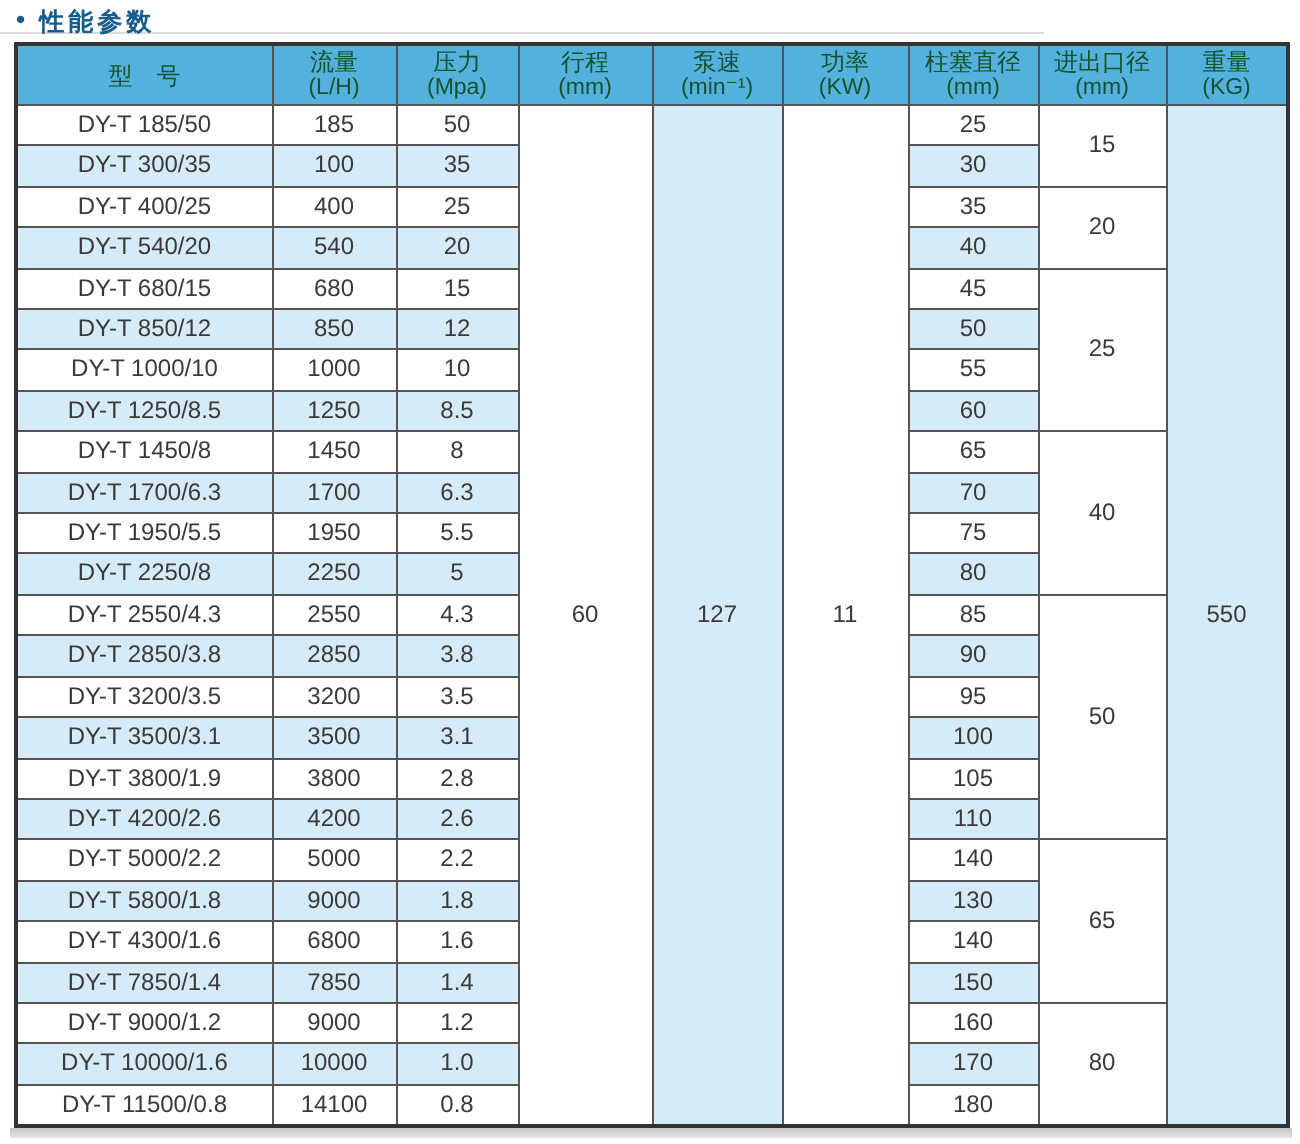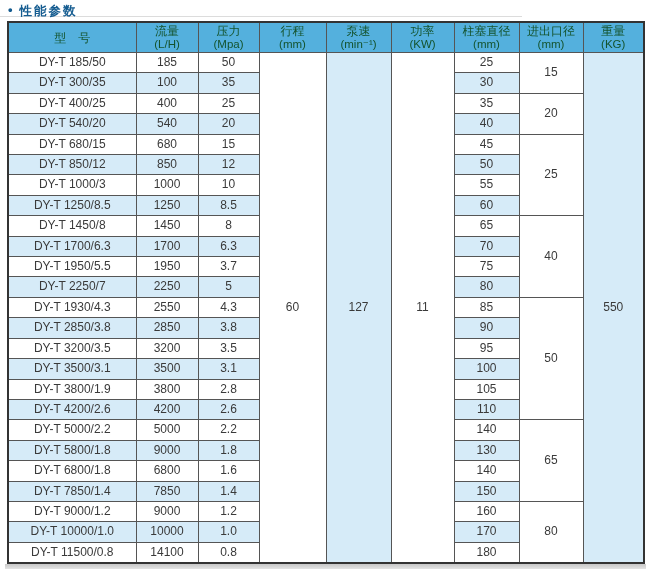--- a/index.html
+++ b/index.html
@@ -147,21 +147,21 @@
           <td>45</td>
           <td class="cell-white" rowspan="4">25</td>
         </tr>
         <tr class="alt">
           <td>DY-T 850/12</td>
           <td>850</td>
           <td>12</td>
           <td>50</td>
         </tr>
         <tr>
-          <td>DY-T 1000/3</td>
+          <td>DY-T 1000/10</td>
           <td>1000</td>
           <td>10</td>
           <td>55</td>
         </tr>
         <tr class="alt">
           <td>DY-T 1250/8.5</td>
           <td>1250</td>
           <td>8.5</td>
           <td>60</td>
         </tr>
@@ -174,31 +174,31 @@
         </tr>
         <tr class="alt">
           <td>DY-T 1700/6.3</td>
           <td>1700</td>
           <td>6.3</td>
           <td>70</td>
         </tr>
         <tr>
           <td>DY-T 1950/5.5</td>
           <td>1950</td>
-          <td>3.7</td>
+          <td>5.5</td>
           <td>75</td>
         </tr>
         <tr class="alt">
-          <td>DY-T 2250/7</td>
+          <td>DY-T 2250/8</td>
           <td>2250</td>
           <td>5</td>
           <td>80</td>
         </tr>
         <tr>
-          <td>DY-T 1930/4.3</td>
+          <td>DY-T 2550/4.3</td>
           <td>2550</td>
           <td>4.3</td>
           <td>85</td>
           <td class="cell-white" rowspan="6">50</td>
         </tr>
         <tr class="alt">
           <td>DY-T 2850/3.8</td>
           <td>2850</td>
           <td>3.8</td>
           <td>90</td>
@@ -234,40 +234,40 @@
           <td>140</td>
           <td class="cell-white" rowspan="4">65</td>
         </tr>
         <tr class="alt">
           <td>DY-T 5800/1.8</td>
           <td>9000</td>
           <td>1.8</td>
           <td>130</td>
         </tr>
         <tr>
-          <td>DY-T 6800/1.8</td>
+          <td>DY-T 4300/1.6</td>
           <td>6800</td>
           <td>1.6</td>
           <td>140</td>
         </tr>
         <tr class="alt">
           <td>DY-T 7850/1.4</td>
           <td>7850</td>
           <td>1.4</td>
           <td>150</td>
         </tr>
         <tr>
           <td>DY-T 9000/1.2</td>
           <td>9000</td>
           <td>1.2</td>
           <td>160</td>
           <td class="cell-white" rowspan="3">80</td>
         </tr>
         <tr class="alt">
-          <td>DY-T 10000/1.0</td>
+          <td>DY-T 10000/1.6</td>
           <td>10000</td>
           <td>1.0</td>
           <td>170</td>
         </tr>
         <tr>
           <td>DY-T 11500/0.8</td>
           <td>14100</td>
           <td>0.8</td>
           <td>180</td>
         </tr>

